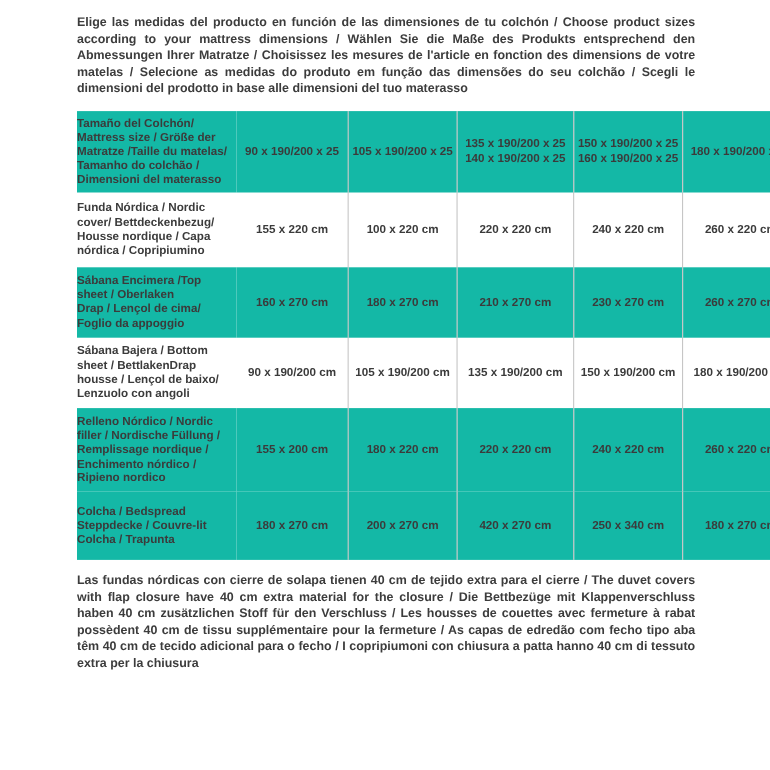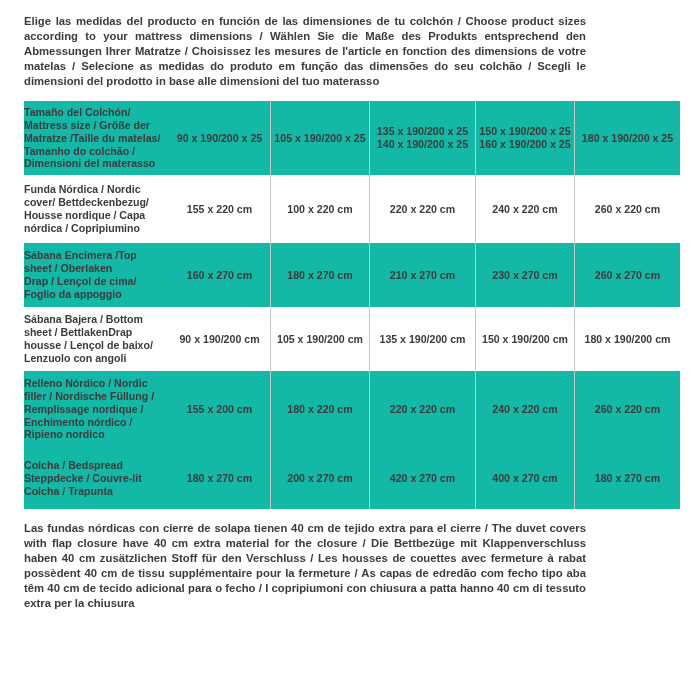--- a/index.html
+++ b/index.html
@@ -13,20 +13,21 @@
     font-family: "Liberation Sans", sans-serif;
     font-weight: bold;
     color: #3b3b3b;
     overflow: hidden;
   }
   .page {
     box-sizing: border-box;
     width: 608px;
     height: 700px;
     padding: 14px 22px 0 24px;
+    margin-left: 46px;
   }
   .intro {
     margin: 0 0 12px 0;
     font-size: 11.3px;
     line-height: 1.33;
     text-align: justify;
     color: #3c3c3c;
   }
   table.size-table {
     border-collapse: collapse;
@@ -140,21 +141,21 @@
         <td class="val c4">240 x 220 cm</td>
         <td class="val c5">260 x 220 cm</td>
       </tr>
       <tr class="alt h62">
         <td class="label">Colcha / Bedspread
 Steppdecke / Couvre-lit
 Colcha / Trapunta</td>
         <td class="val first">180 x 270 cm</td>
         <td class="val c2">200 x 270 cm</td>
         <td class="val c3">420 x 270 cm</td>
-        <td class="val c4">400 x 270 cm</td>
+        <td class="val c4">250 x 340 cm</td>
         <td class="val c5">180 x 270 cm</td>
       </tr>
     </tbody>
   </table>
 
   <p class="footnote">Las fundas nórdicas con cierre de solapa tienen 40 cm de tejido extra para el cierre  / The duvet covers with flap closure have 40 cm extra material for the closure / Die Bettbezüge mit Klappenverschluss haben 40 cm zusätzlichen Stoff für den Verschluss / Les housses de couettes avec fermeture à rabat possèdent 40 cm de tissu supplémentaire pour la fermeture / As capas de edredão com fecho tipo aba têm 40 cm de tecido adicional para o fecho / I copripiumoni con chiusura a patta hanno 40 cm di tessuto extra per la chiusura</p>
 
 </div>
 
 </body></html>

